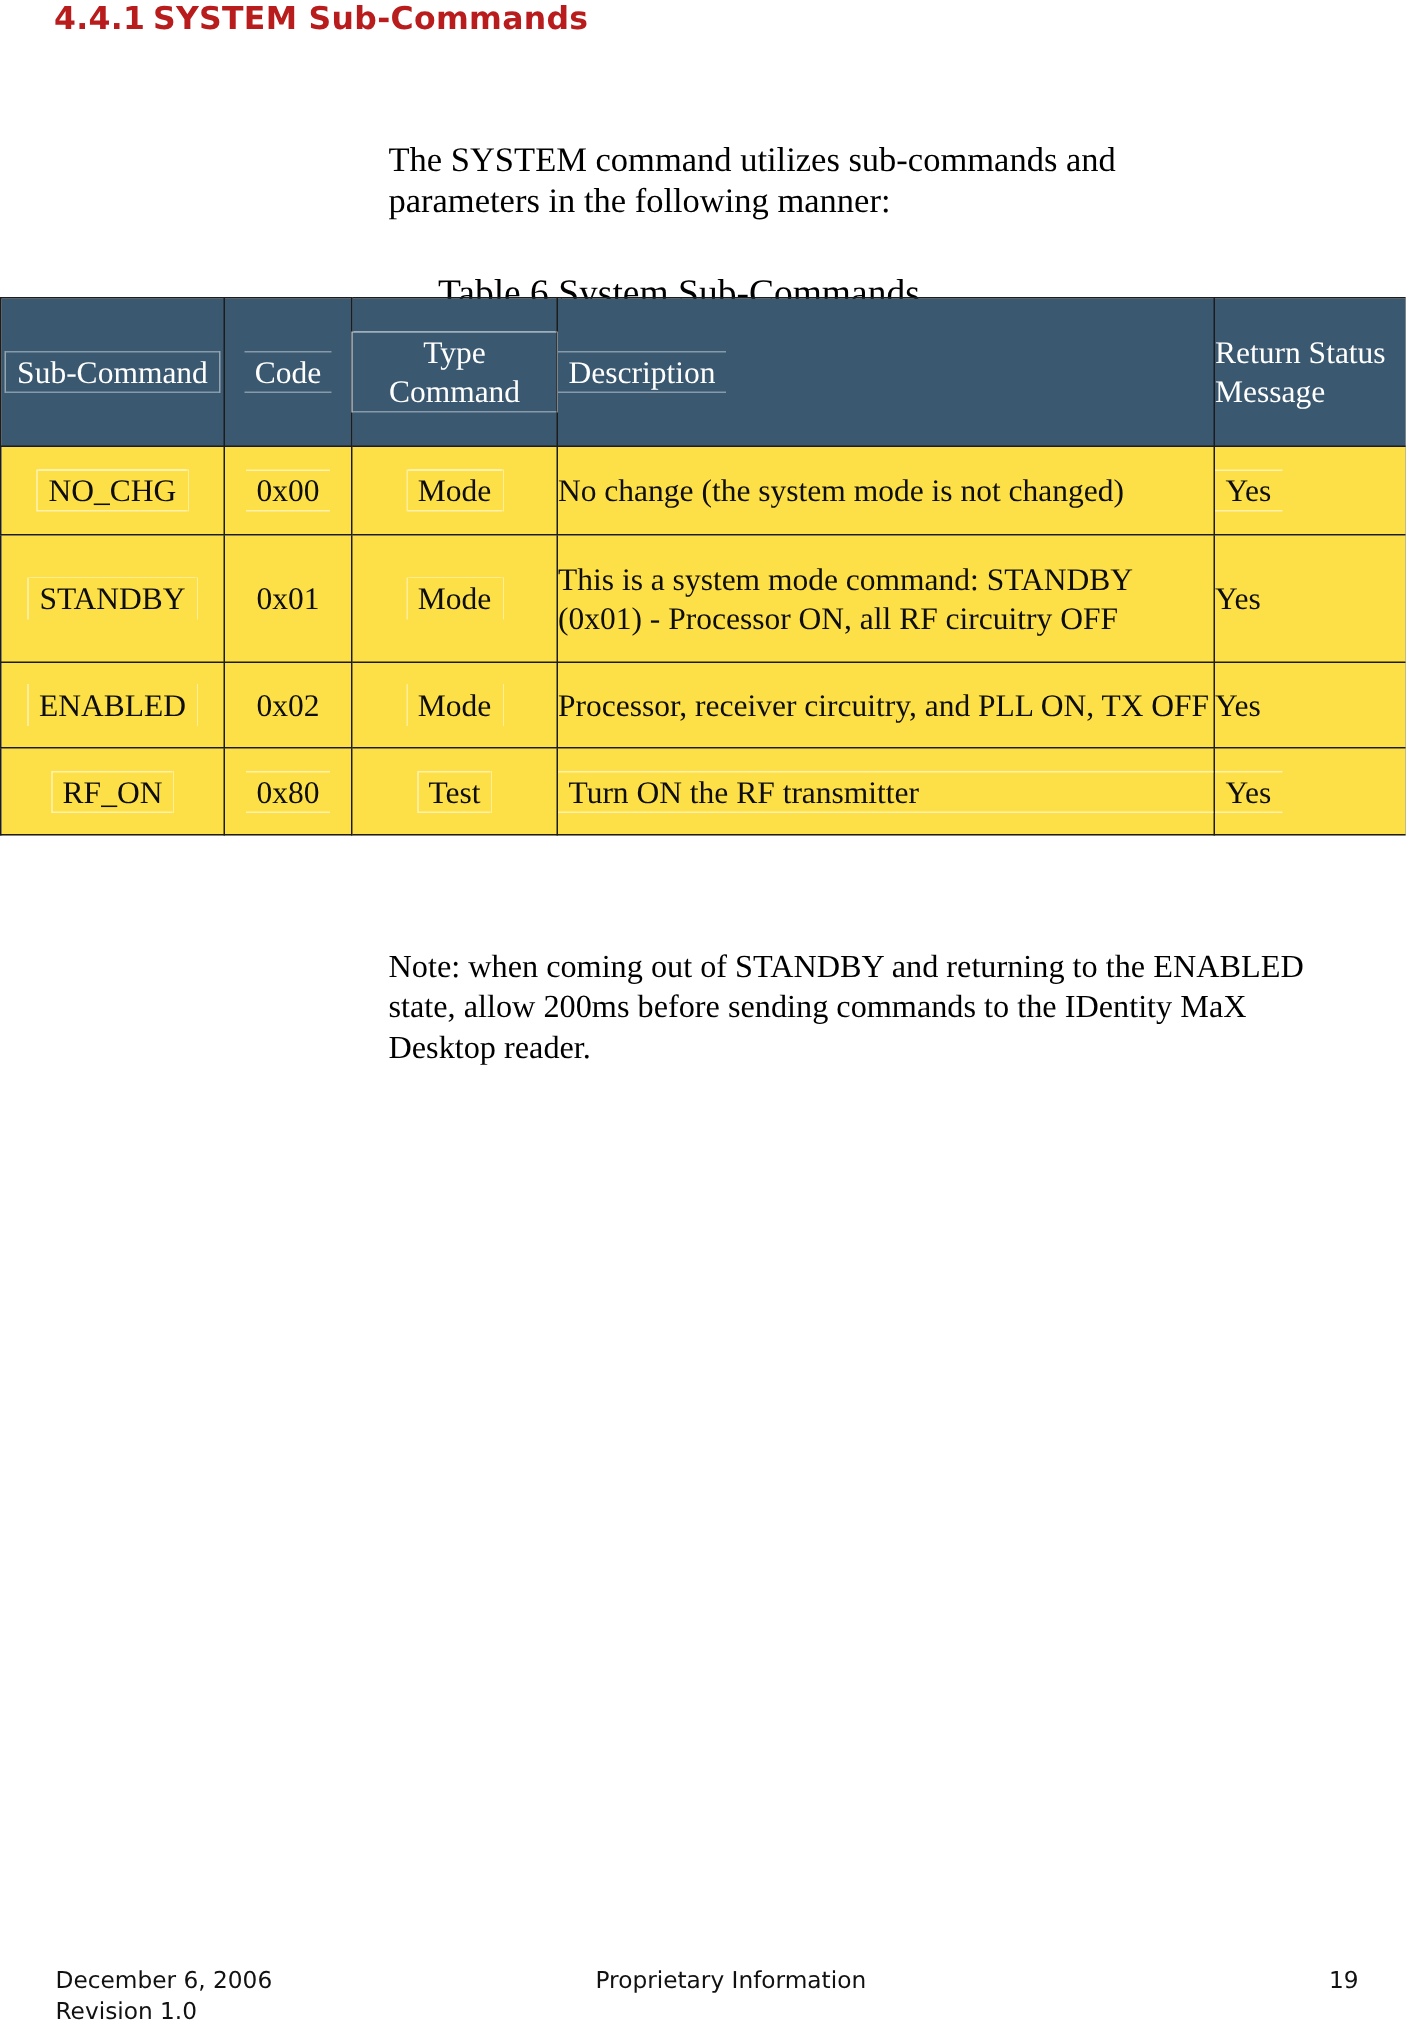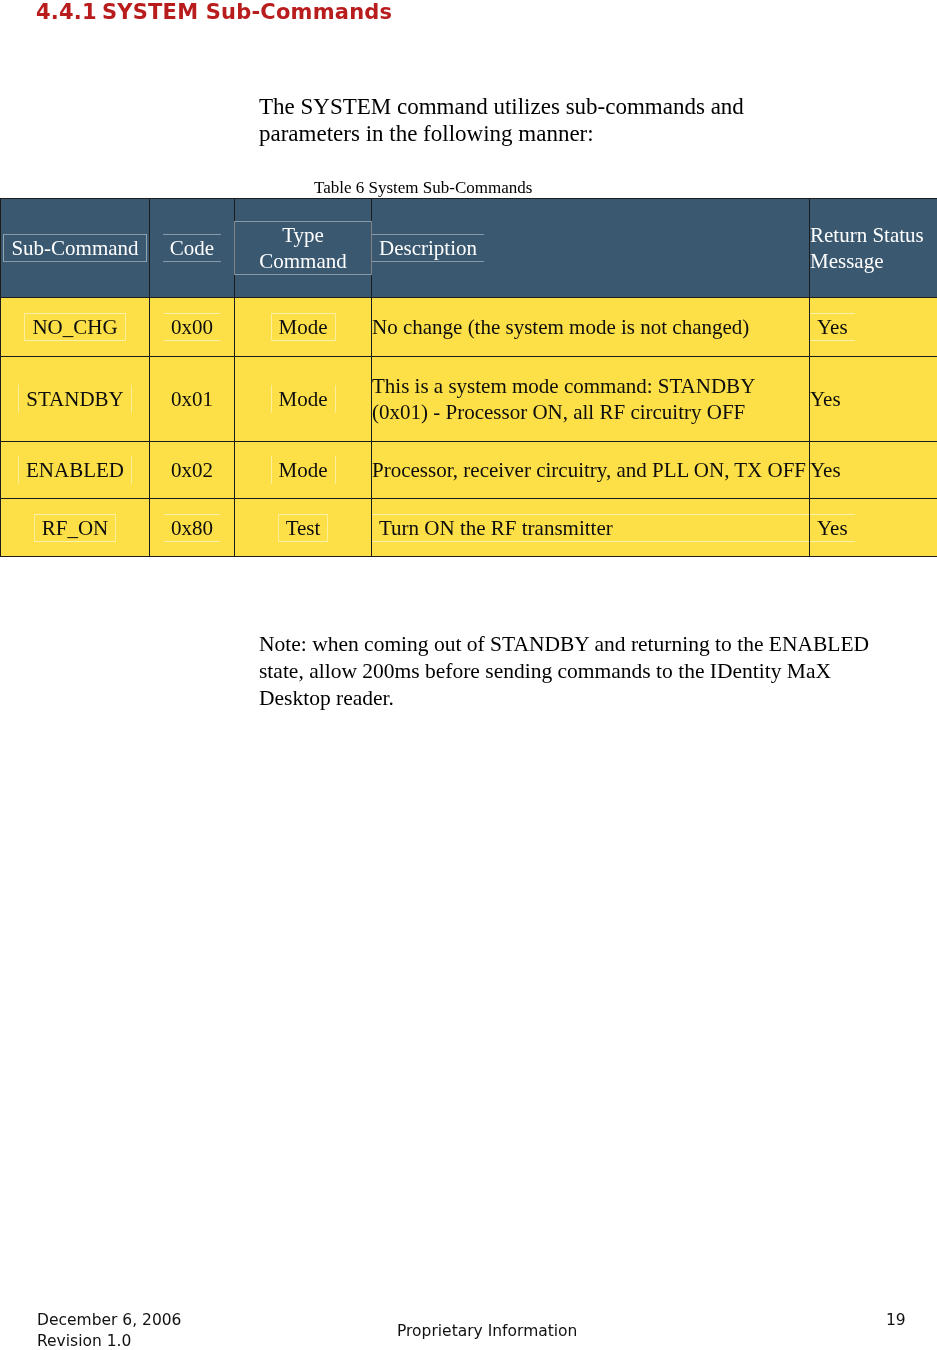--- a/index.html
+++ b/index.html
@@ -37,24 +37,24 @@
   .intro-para {
     position: absolute;
     left: 259px;
     top: 70px;
     width: 560px;
     font-size: 23px;
     line-height: 27px;
   }
   .table-caption {
     position: absolute;
-    left: 265px;
+    left: 243px;
     top: 157px;
     width: 560px;
-    font-size: 17px;
+    font-size: 25px;
     line-height: 27px;
     text-indent: 49px;
   }
   .note-para {
     position: absolute;
     left: 259px;
     top: 607px;
     width: 640px;
     font-size: 21.5px;
     line-height: 27px;
@@ -148,21 +148,21 @@
   }
   .footer .f-left {
     position: absolute;
     left: 37px;
     top: 0;
     line-height: 21px;
   }
   .footer .f-center {
     position: absolute;
     left: 397px;
-    top: 11px;
+    top: 0;
     line-height: 21px;
   }
   .footer .f-right {
     position: absolute;
     left: 886px;
     top: 0;
     line-height: 21px;
   }
 </style>
 </head>

